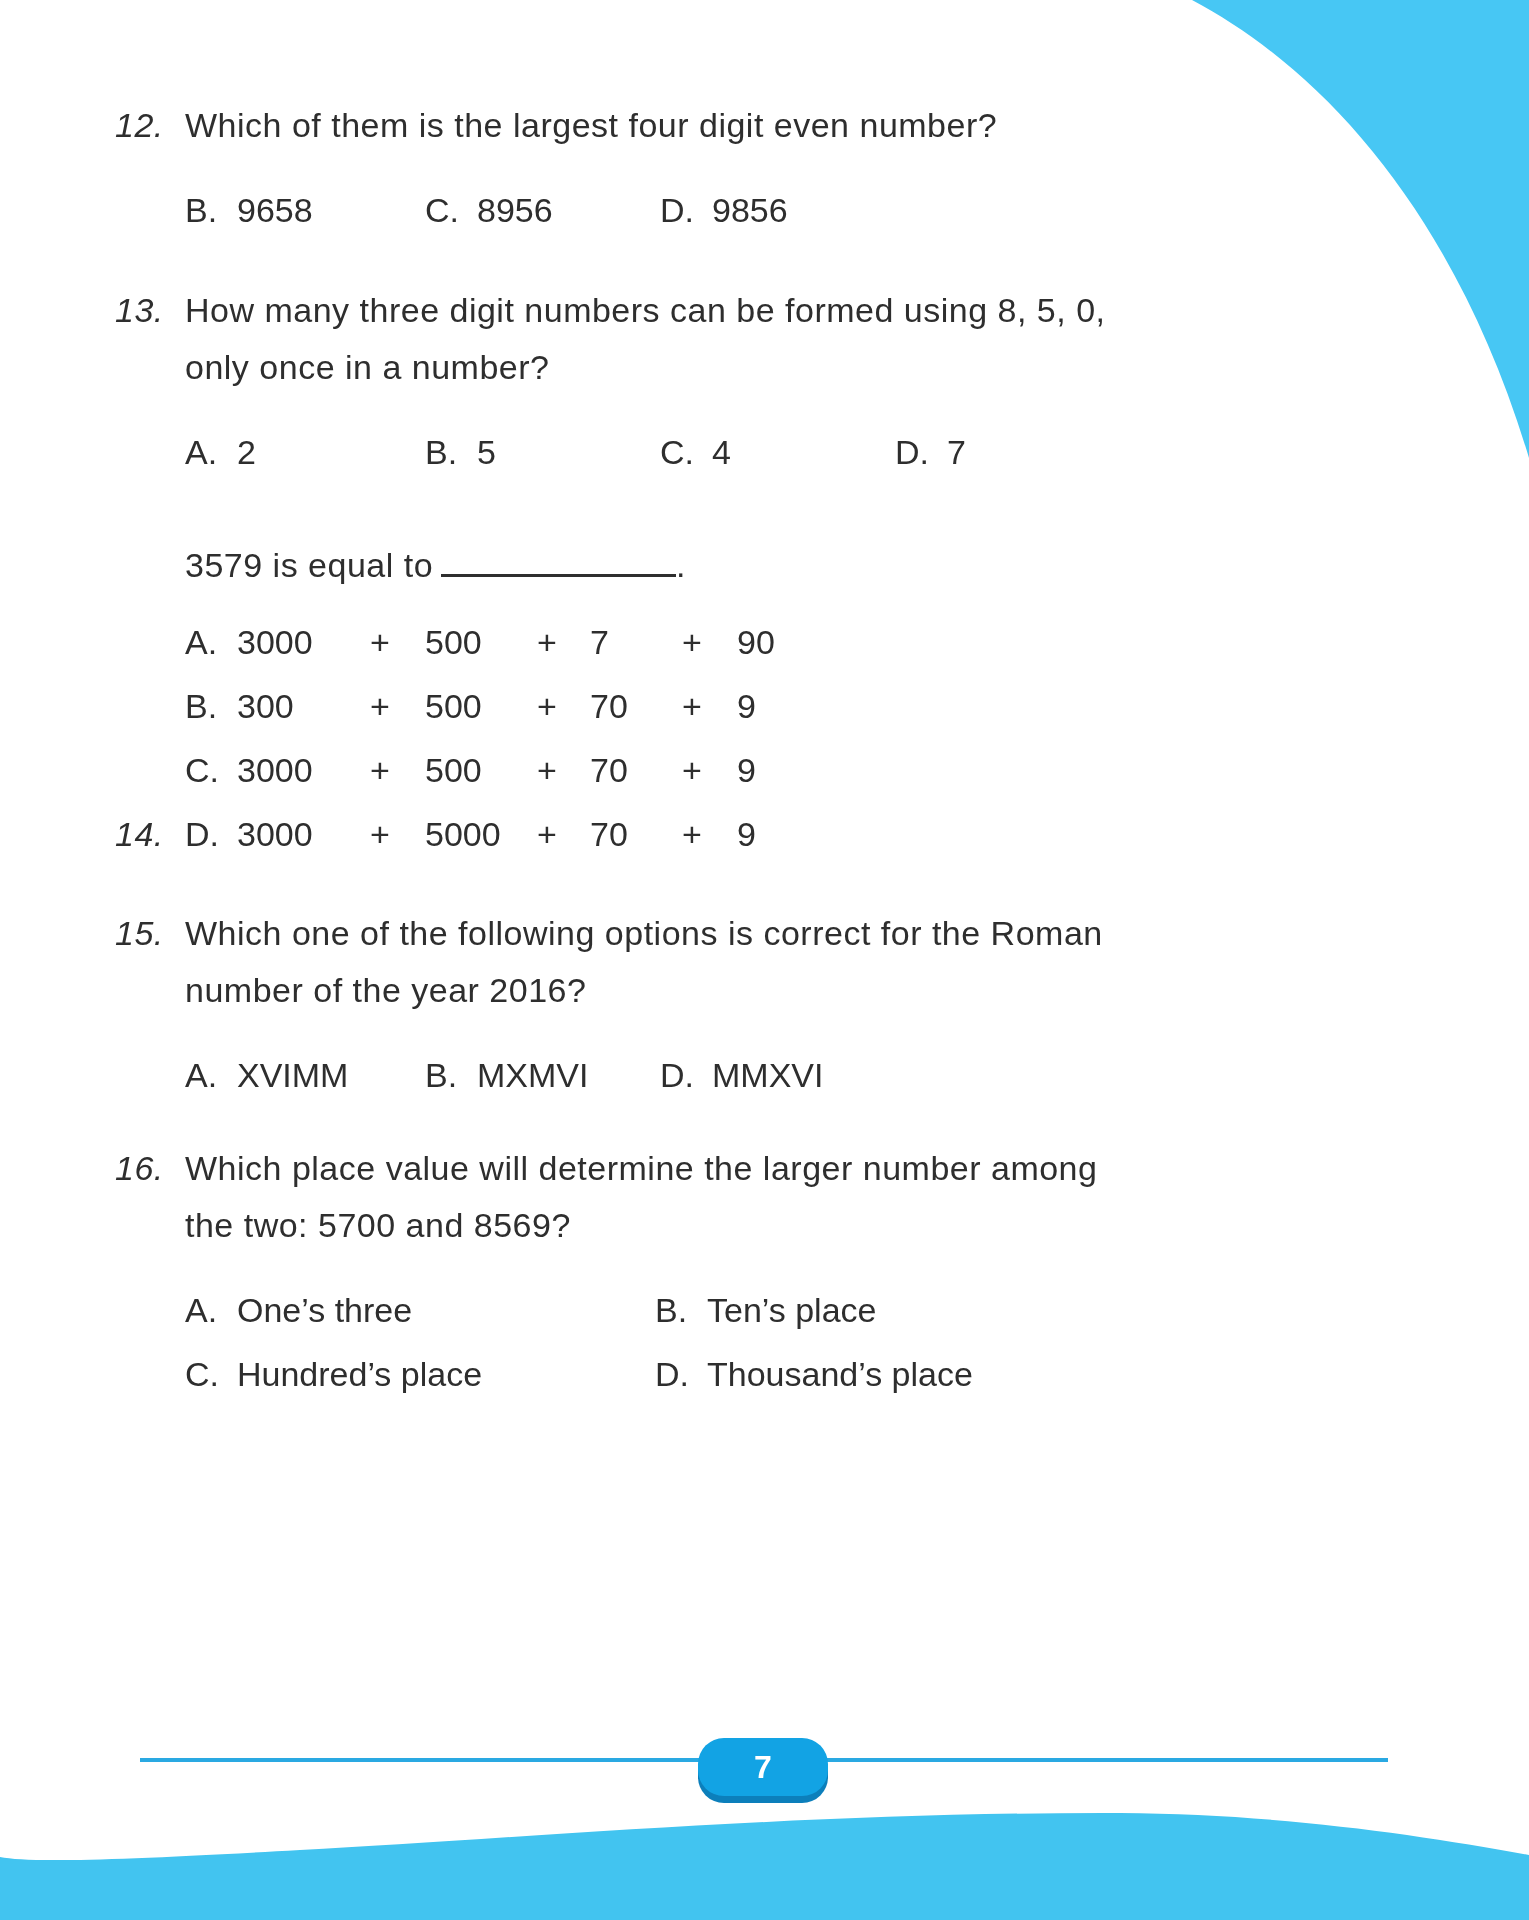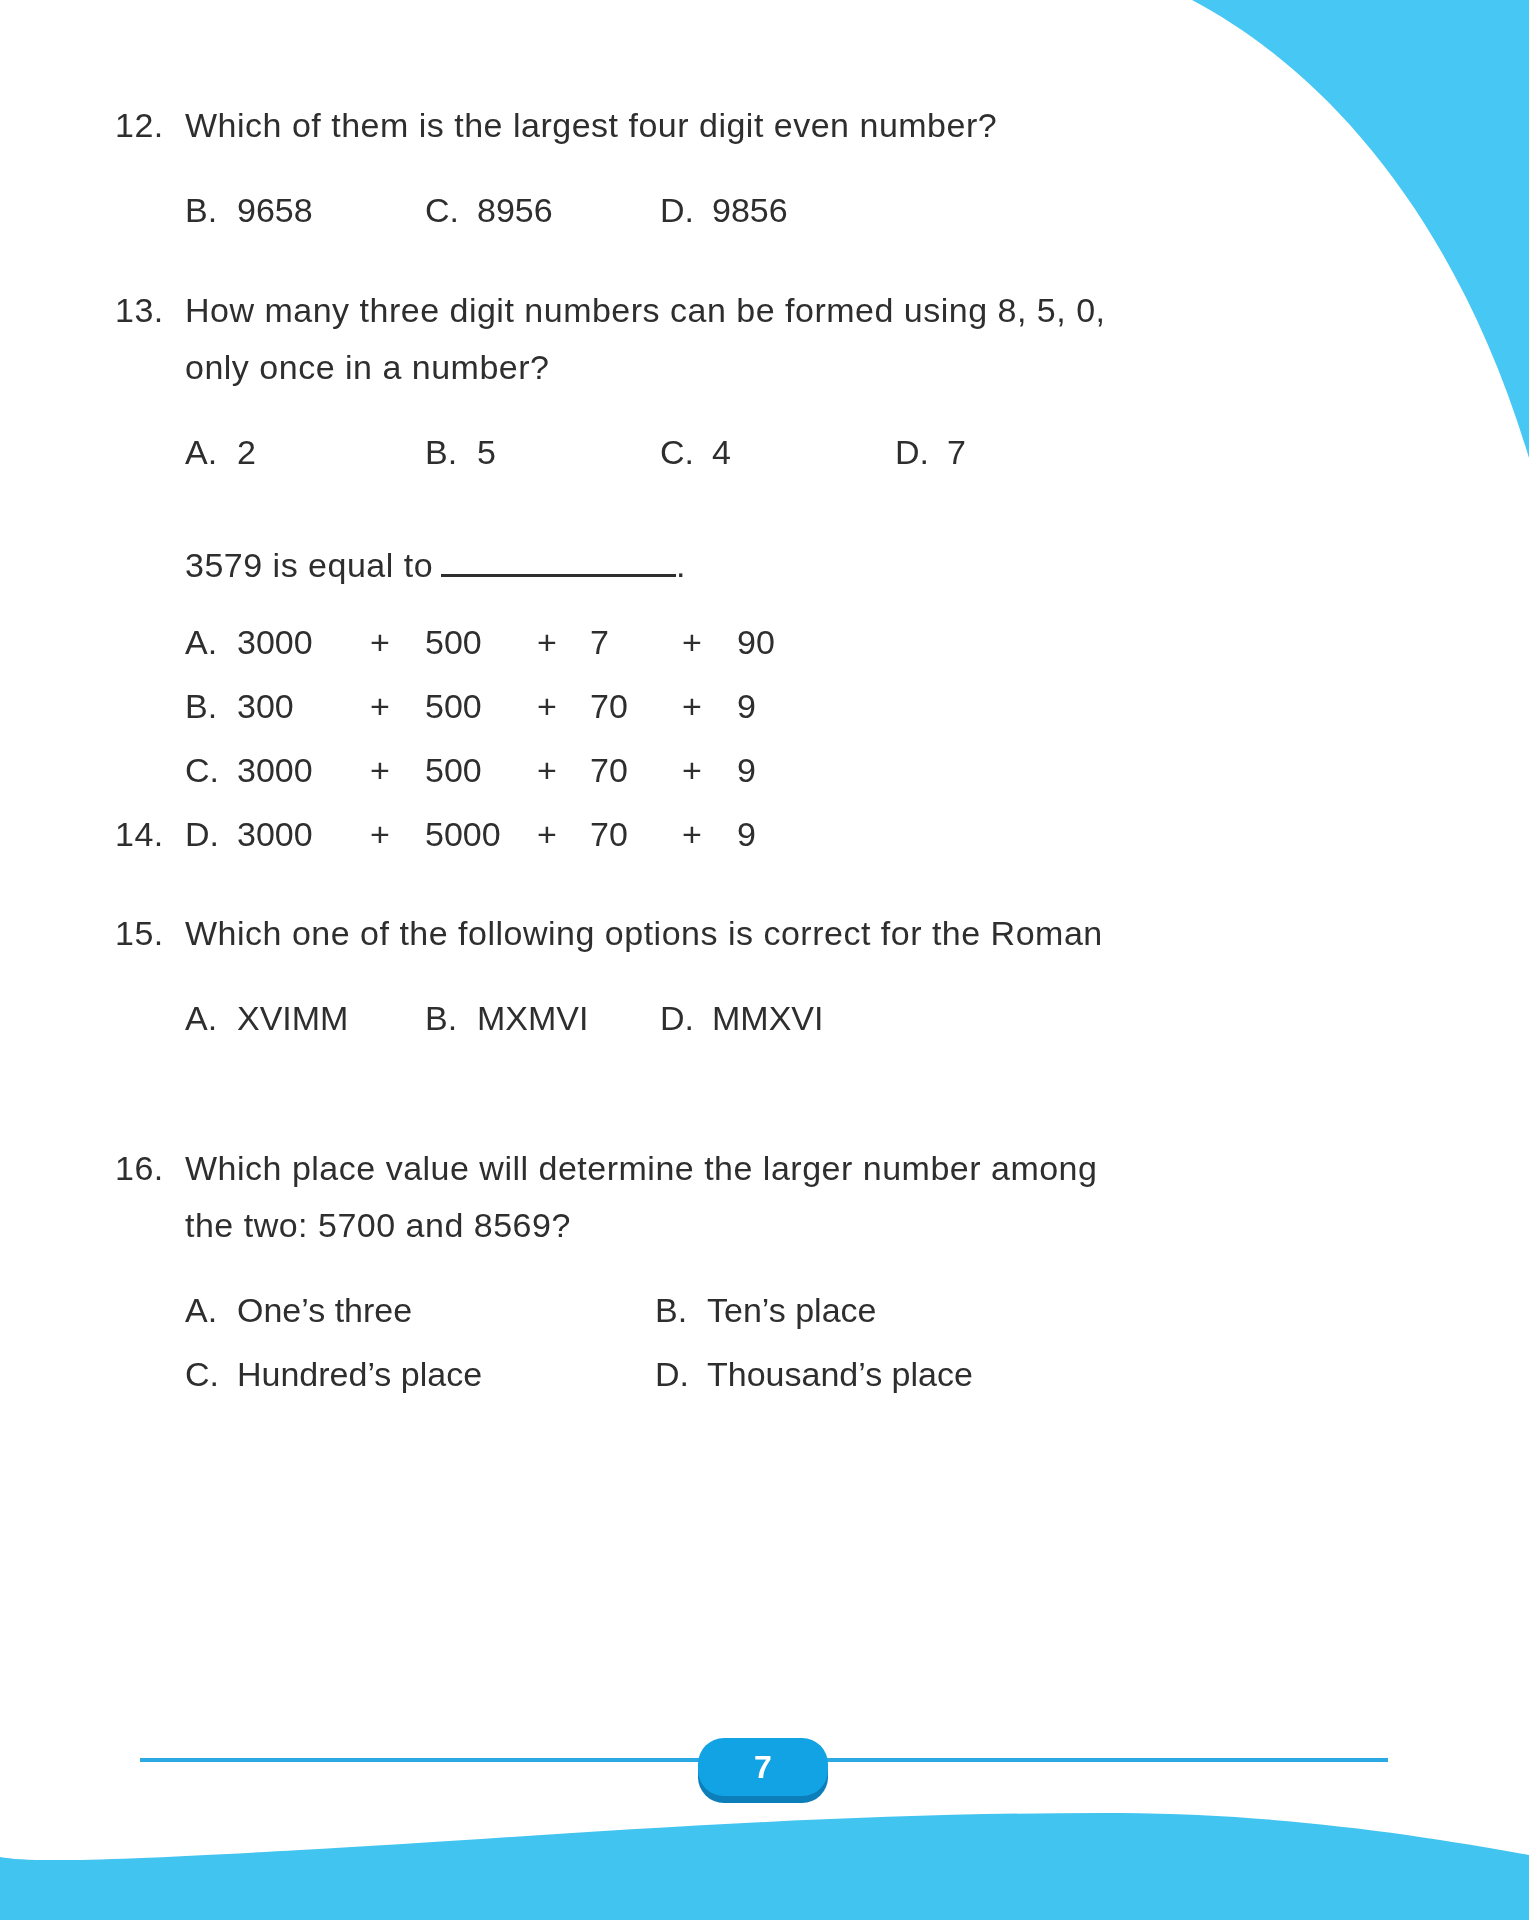--- a/index.html
+++ b/index.html
@@ -28,20 +28,21 @@
     right: 90px;
     display: flex;
     align-items: flex-start;
   }
   .qnum {
     width: 70px;
     flex: 0 0 70px;
     font-size: 34px;
     line-height: 57px;
     letter-spacing: 0.5px;
+    font-style: italic;
   }
   .qbody { flex: 1; }
   .qline {
     margin: 0;
     font-size: 34px;
     line-height: 57px;
     letter-spacing: 0.5px;
     white-space: nowrap;
   }
   .blank {
@@ -180,20 +181,21 @@
       <span class="cell">+</span>
       <span class="cell">9</span>
     </div>
   </div>
 </section>
 
 <section class="question" style="top:905px;">
   <div class="qnum">15.</div>
   <div class="qbody">
     <p class="qline">Which one of the following options is correct for the Roman</p>
+    <p class="qline">number of the year 2016?</p>
     <div class="opts-row">
       <span class="opt"><span class="letter">A.</span><span>XVIMM</span></span>
       <span class="opt"><span class="letter">B.</span><span>MXMVI</span></span>
       <span class="opt"><span class="letter">D.</span><span>MMXVI</span></span>
     </div>
   </div>
 </section>
 
 <section class="question" style="top:1140px;">
   <div class="qnum">16.</div>

